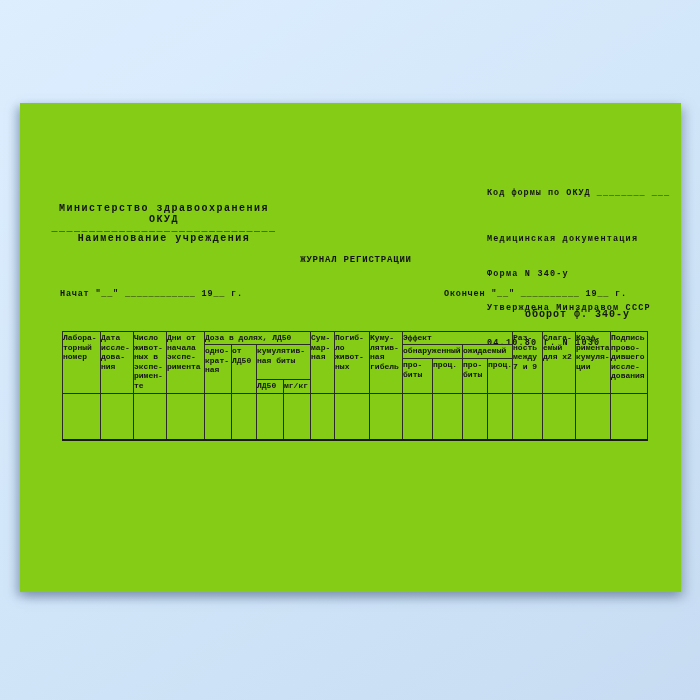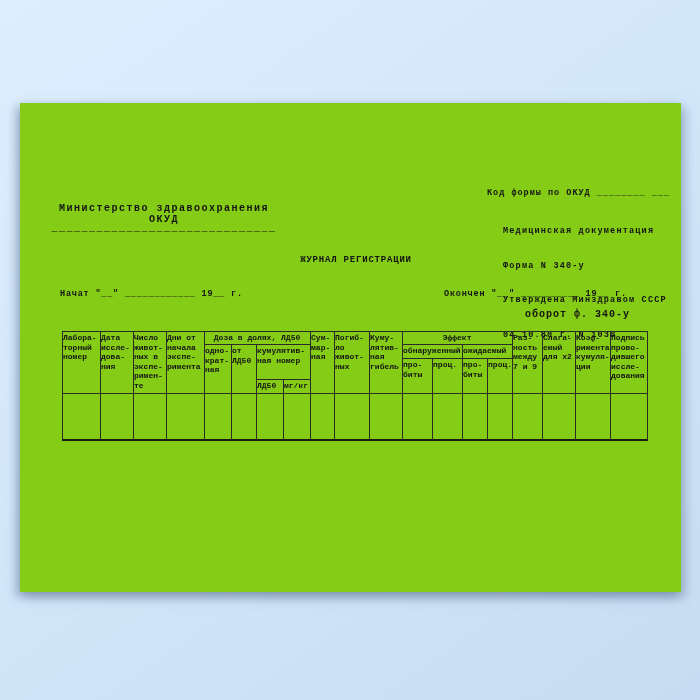--- a/index.html
+++ b/index.html
@@ -11,54 +11,55 @@
   }
   .page{
     position:absolute;left:20px;top:103px;width:661px;height:489px;
     background:#84cc16;
     box-shadow:-4px 4px 9px rgba(105,130,160,.55),4px 5px 10px rgba(105,130,160,.5);
   }
   .abs{position:absolute;font-weight:bold;}
   .codes{left:467px;top:58px;font-size:8.5px;line-height:13px;letter-spacing:1px;white-space:pre;}
   .ministry{left:28px;top:100px;width:232px;text-align:center;font-size:10px;line-height:11px;letter-spacing:1.5px;}
   .ministry .blank{line-height:8px;}
-  .docinfo{left:467px;top:100px;font-size:8.5px;line-height:11.5px;letter-spacing:1.2px;white-space:pre;margin-left:16px;}
+  .docinfo{left:467px;top:108px;font-size:8.5px;line-height:11.5px;letter-spacing:1.2px;white-space:pre;}
   .title{left:0;top:152px;width:672px;text-align:center;font-size:9px;line-height:11px;letter-spacing:0.8px;}
   .dates{font-size:8.5px;letter-spacing:0.8px;white-space:pre;}
   .started{left:40px;top:186px;}
   .finished{left:424px;top:186px;}
   .oborot{left:505px;top:206px;font-size:10px;letter-spacing:1px;}
   table.reg{
     position:absolute;left:42px;top:228px;width:577px;
     border-collapse:collapse;table-layout:fixed;
   }
   table.reg th,table.reg td{
     border:1px solid #2a2a2a;
     font-family:"Liberation Mono","DejaVu Sans Mono",monospace;
     font-weight:bold;font-size:8px;line-height:9.5px;
     padding:1px 1px 0 0;vertical-align:top;text-align:left;
     white-space:pre-line;color:#141414;overflow:hidden;
   }
-  table.reg th.c{text-align:center;margin-top:20px;}
+  table.reg th.c{text-align:left;margin-top:20px;}
   tr.ra{height:13px;} tr.rb{height:14px;} tr.rc{height:21px;} tr.rd{height:14px;}
   table.reg tbody td{height:44px;border-bottom:2px solid #1a1a1a;}
 </style>
 </head>
 <body>
 
 <div class="page">
 
   <div class="abs codes">
     <div>Код формы по ОКУД ________ ___</div>
   </div>
 
   <div class="abs ministry">
     <div>Министерство здравоохранения</div>
     <div>ОКУД</div>
     <div class="blank">______________________________</div>
+    <div>Наименование учреждения</div>
   </div>
 
   <div class="abs docinfo">
     <div>Медицинская документация</div>
     <div>Форма N 340-у</div>
     <div>Утверждена Минздравом СССР</div>
     <div>04.10.80 г. N 1030</div>
   </div>
 
   <div class="abs title">
@@ -140,21 +141,21 @@
 иссле-
 дования</th>
       </tr>
       <tr class="rb">
         <th rowspan="3">одно-
 крат-
 ная</th>
         <th rowspan="3">от
 ЛД50</th>
         <th colspan="2" rowspan="2">кумулятив-
-ная номер</th>
+ная биты</th>
         <th colspan="2">обнаруженный</th>
         <th colspan="2">ожидаемый</th>
       </tr>
       <tr class="rc">
         <th rowspan="2">про-
 биты</th>
         <th rowspan="2">проц.</th>
         <th rowspan="2">про-
 биты</th>
         <th rowspan="2">проц.</th>

